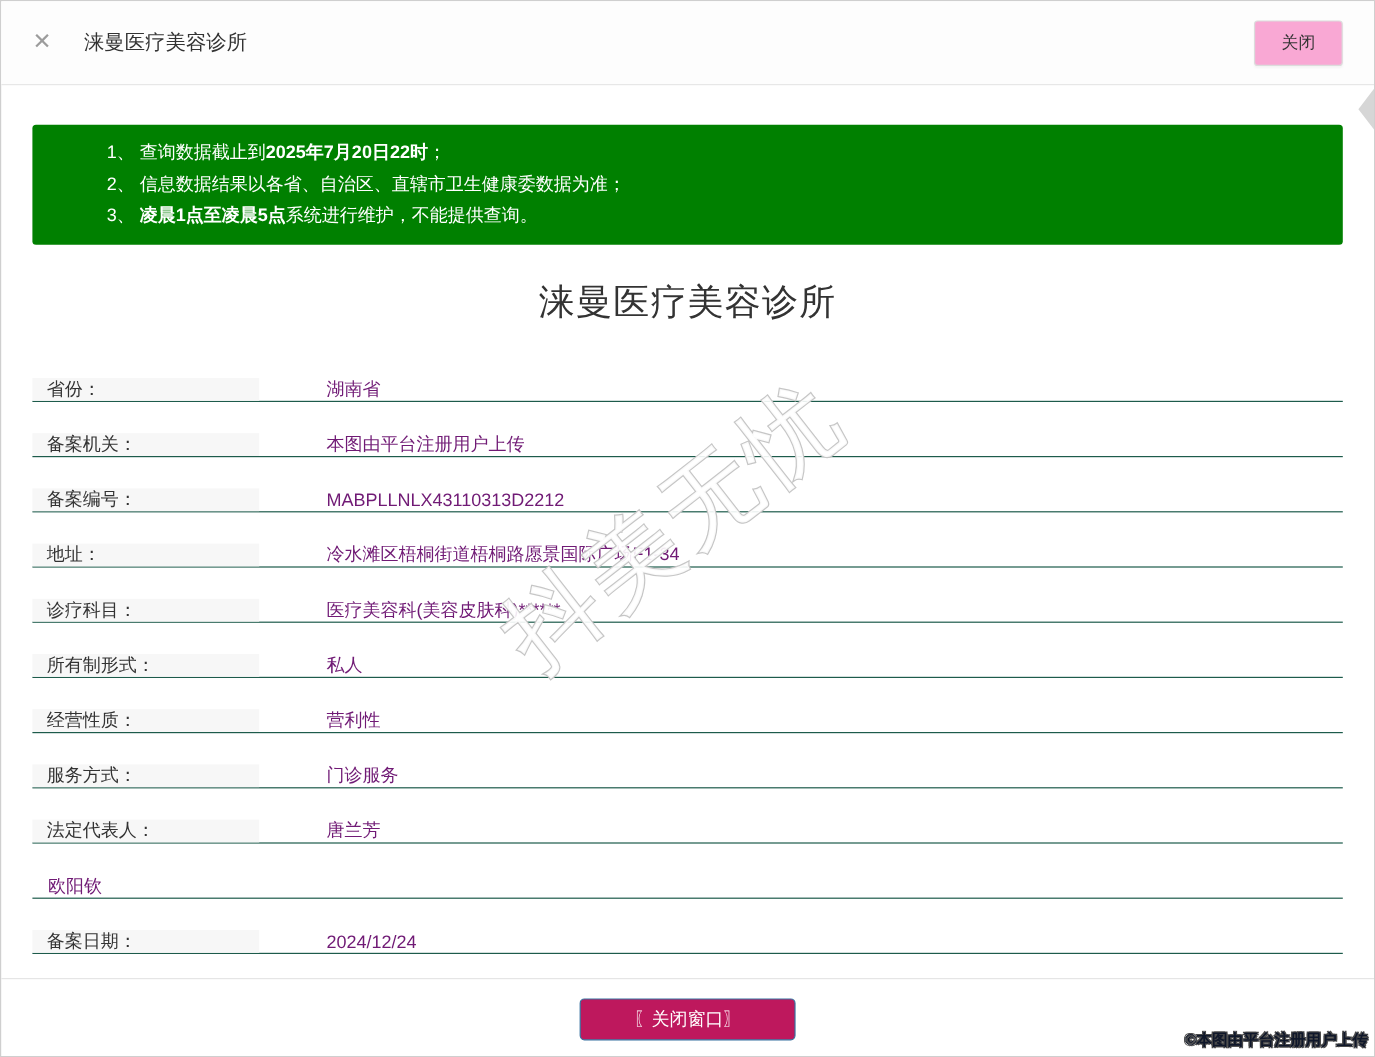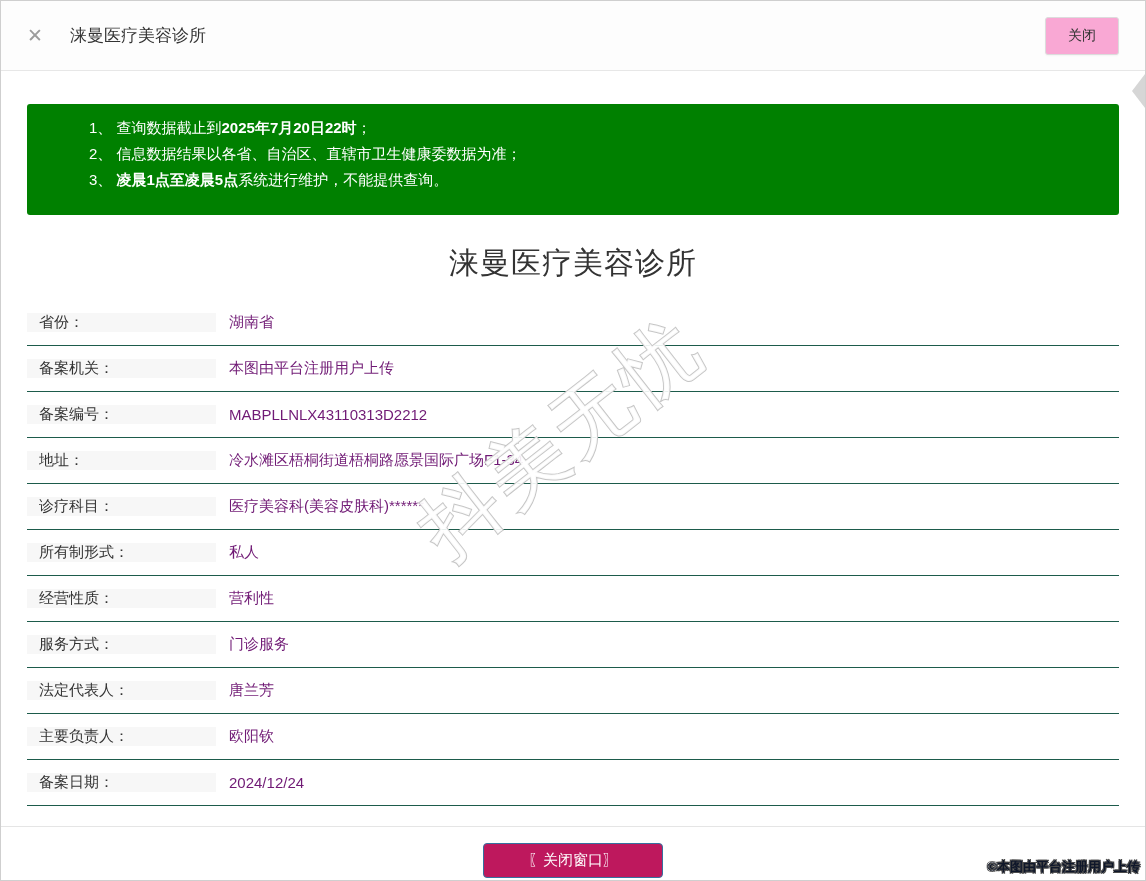--- a/index.html
+++ b/index.html
@@ -35,40 +35,41 @@
     padding:9px 22px; cursor:pointer;
     box-shadow:0 1px 2px rgba(0,0,0,0.04);
     font-family:inherit;
   }
   
   .notice {
     margin:33px 26px 0 26px;
     background:#008000;
     color:#fff;
     border-radius:3px;
-    padding:11px 20px 22px 62px;
+    padding:11px 20px 11px 62px;
     font-size:15px;
     line-height:26px;
   }
   .notice-item b { font-weight:bold; }
   
   .main-title {
     margin-top:28px;
     text-align:center;
     font-size:30px;
     color:#333;
     font-weight:400;
     letter-spacing:1px;
   }
   
   .info-table { margin:16px 26px 0 26px; }
   .info-row {
-    display:flex; align-items:center;
+    display:flex; align-items:flex-end;
     height:46px;
     border-bottom:1px solid #1d5b4b;
+    gap:43px;
   }
   .info-label {
     width:189px; flex:0 0 189px;
     background:#f7f7f7;
     display:flex; align-items:center;
     padding-left:12px;
     font-size:15px; color:#333;
   }
   .info-value {
     display:flex; align-items:center;
@@ -168,21 +169,20 @@
     </div>
     <div class="info-row">
       <div class="info-label">服务方式：</div>
       <div class="info-value">门诊服务</div>
     </div>
     <div class="info-row">
       <div class="info-label">法定代表人：</div>
       <div class="info-value">唐兰芳</div>
     </div>
     <div class="info-row">
-      <div class="info-label">主要负责人：</div>
       <div class="info-value">欧阳钦</div>
     </div>
     <div class="info-row">
       <div class="info-label">备案日期：</div>
       <div class="info-value">2024/12/24</div>
     </div>
   </div>
 
   <div class="footer-sep"></div>
   <div class="footer-actions">

